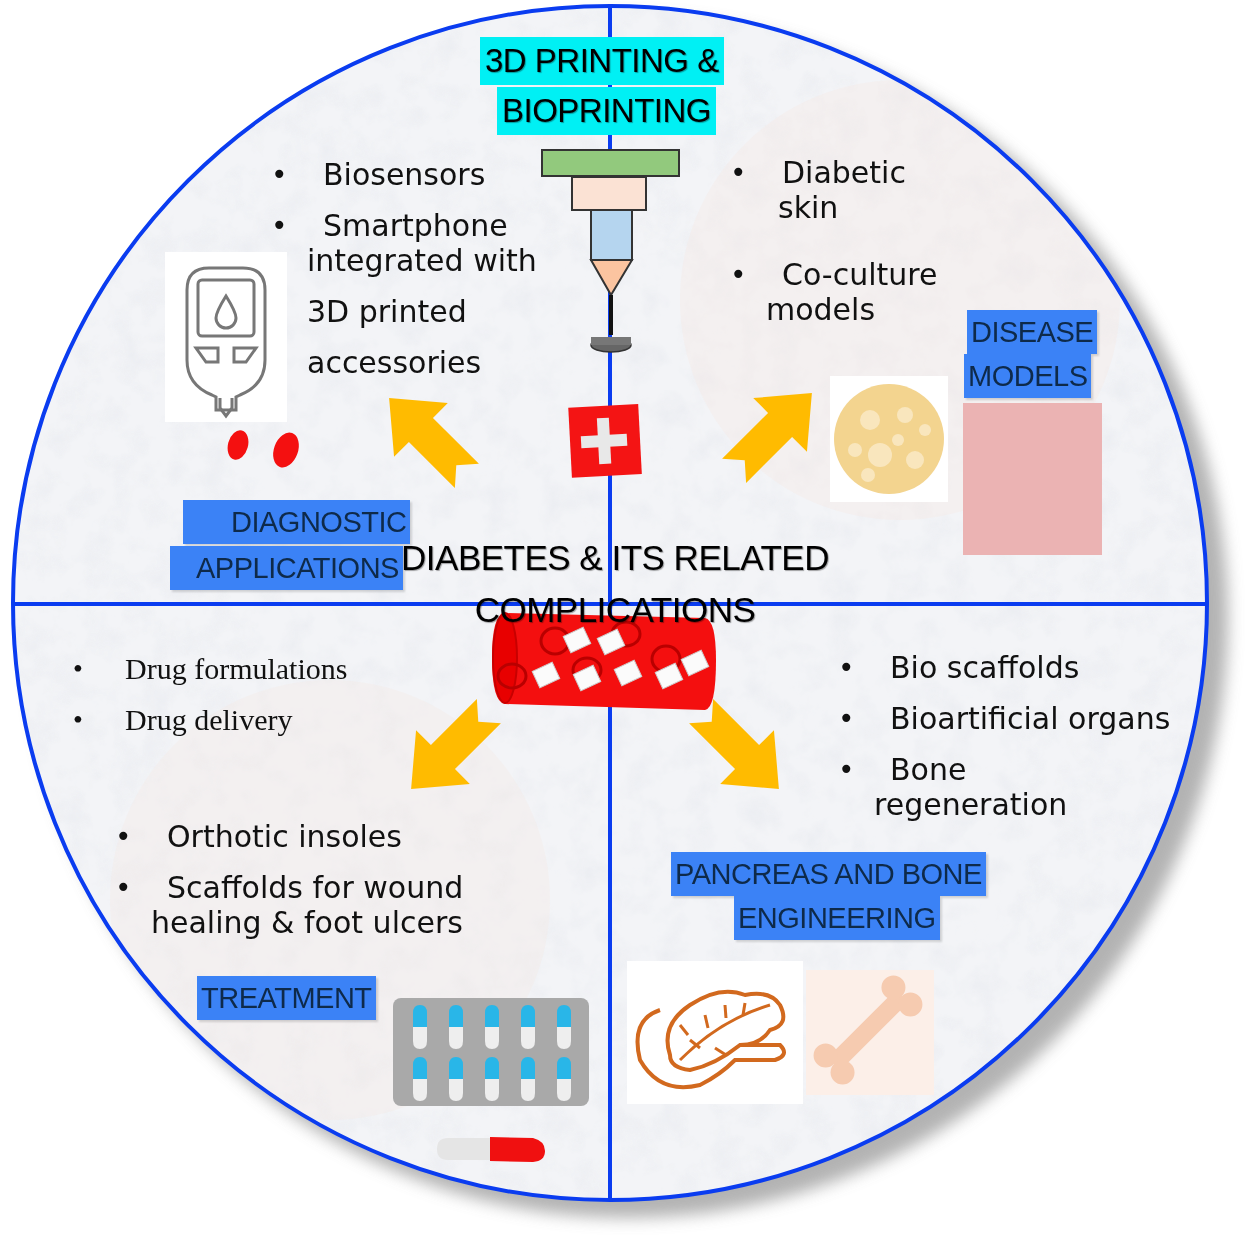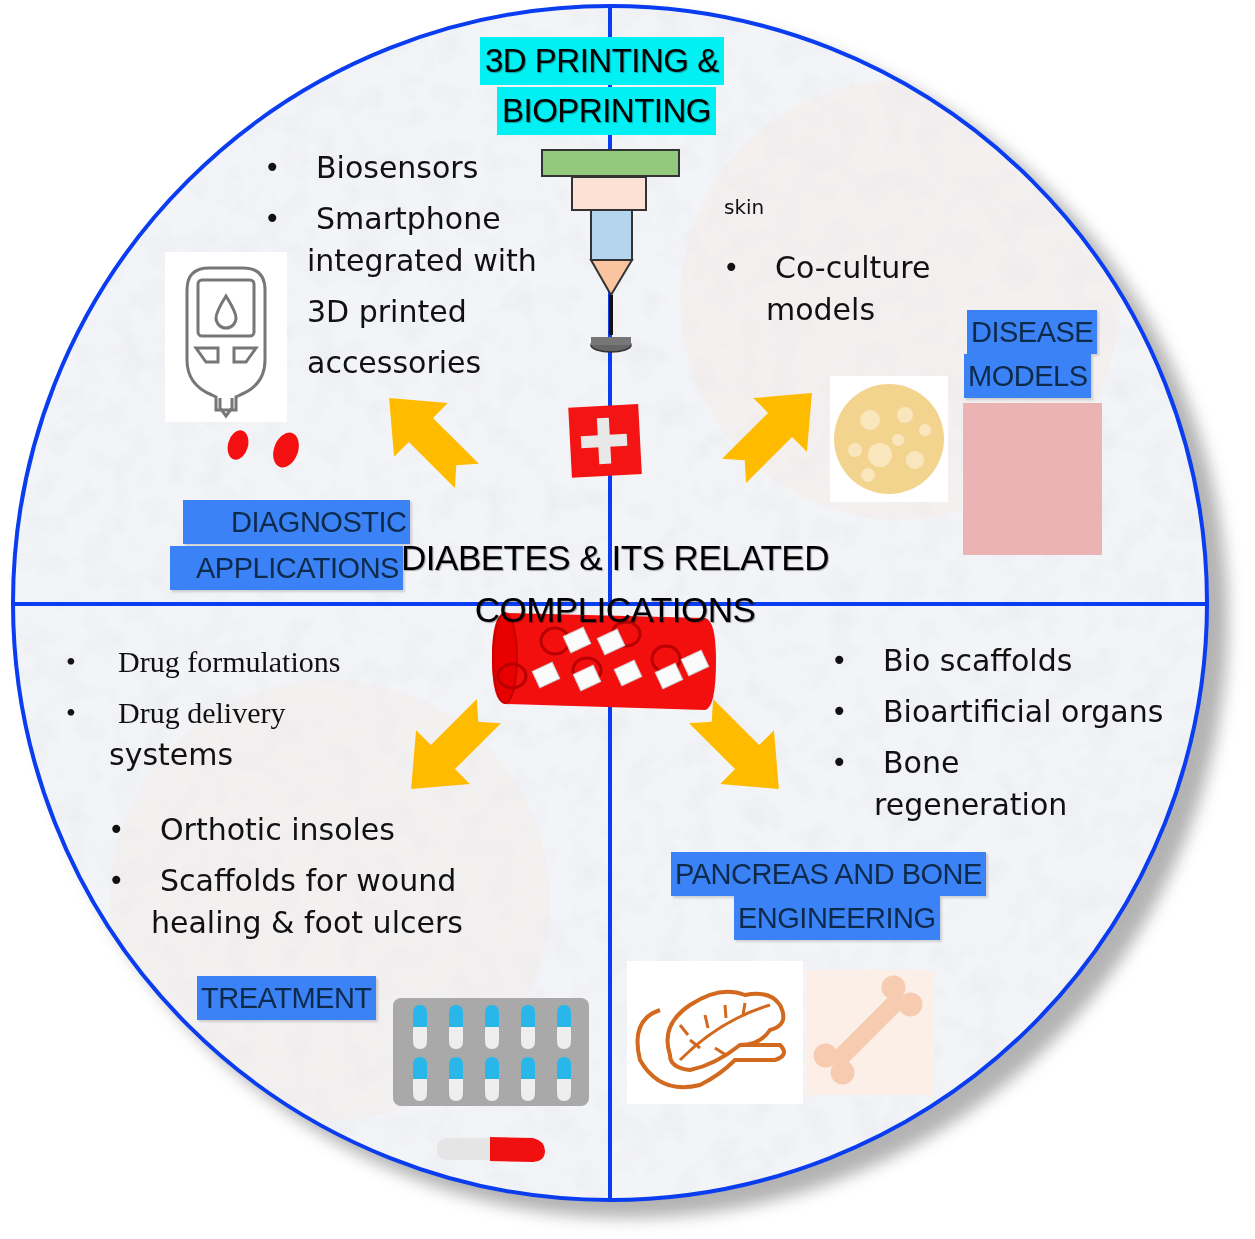--- a/index.html
+++ b/index.html
@@ -7,21 +7,21 @@
            font-family: "Liberation Sans", "DejaVu Sans", sans-serif; color: #000; }
     #stage { position: absolute; left: 0; top: 0; width: 1255px; height: 1239px; }
     .abs { position: absolute; }
     .label-box { position: absolute; background: #3b82f6; color: #0e2a4a;
                  font-family: "Liberation Sans", sans-serif; font-size: 29px; line-height: 44px;
                  padding: 0 4px; letter-spacing: -0.5px; white-space: nowrap; box-shadow: 2px 2px 2px rgba(0,0,0,0.15); }
     .title-box { position: absolute; background: #00f0f4; color: #000;
                  font-family: "Liberation Sans", sans-serif; font-size: 33px; line-height: 48px;
                  padding: 0 5px; white-space: nowrap; letter-spacing: -0.5px;
                  text-shadow: 1px 1px 1px rgba(0,0,0,0.35); }
-    ul.blist { position: absolute; margin: 9px; padding: 0; list-style: none;
+    ul.blist { position: absolute; margin: 16px; padding: 0; list-style: none;
                font-family: "DejaVu Sans", sans-serif; font-size: 30px; line-height: 51px; color: #111; }
     ul.blist li { position: relative; padding-left: 52px; }
     ul.blist li::before { content: "\2022"; position: absolute; left: 0; top: 0; font-size: 28px; }
     .center-text { position: absolute; left: 380px; top: 500px; width: 470px; text-align: center;
                    font-family: "Liberation Sans", sans-serif; font-size: 35px; line-height: 52px;
                    letter-spacing: -0.5px; text-shadow: 1px 1px 1px rgba(0,0,0,0.35); margin-top: 32px; }
   </style>
 </head>
 <body>
 
@@ -218,41 +218,43 @@
   <ul class="blist" style="left:255px;top:133px;">
     <li>Biosensors</li>
     <li>Smartphone</li>
   </ul>
   <div class="abs" style="left:307px;top:235px;font-family:'DejaVu Sans',sans-serif;font-size:30px;line-height:51px;color:#111;">
     <div>integrated with</div>
     <div>3D printed</div>
     <div>accessories</div>
   </div>
 
-  <div class="abs" style="left:724px;top:182px;font-family:'DejaVu Sans',sans-serif;font-size:20px;line-height:51px;color:#111;">skin</div>
+  <ul class="blist" style="left:714px;top:131px;">
+    <li>Diabetic</li>
+  </ul>
+  <div class="abs" style="left:778px;top:182px;font-family:'DejaVu Sans',sans-serif;font-size:30px;line-height:51px;color:#111;">skin</div>
   <ul class="blist" style="left:714px;top:233px;">
     <li>Co-culture</li>
   </ul>
   <div class="abs" style="left:766px;top:284px;font-family:'DejaVu Sans',sans-serif;font-size:30px;line-height:51px;color:#111;">models</div>
 
   <div class="label-box" style="left:967px;top:310px;">DISEASE</div>
   <div class="label-box" style="left:964px;top:354px;">MODELS</div>
   <div class="label-box" style="left:183px;top:500px;padding-left:48px;">DIAGNOSTIC</div>
   <div class="label-box" style="left:170px;top:546px;padding-left:26px;">APPLICATIONS</div>
 
   <div class="center-text">
     <div>DIABETES &amp; ITS RELATED</div>
     <div>COMPLICATIONS</div>
   </div>
 
   <ul class="blist" style="left:57px;top:627px;font-family:Liberation Serif, serif;">
     <li>Drug formulations</li>
     <li>Drug delivery</li>
   </ul>
-  <div class="abs" style="left:109px;top:729px;font-family:'DejaVu Sans',sans-serif;font-size:30px;line-height:51px;color:#111;">systems</div>
   <ul class="blist" style="left:99px;top:795px;">
     <li>Orthotic insoles</li>
     <li>Scaffolds for wound</li>
   </ul>
   <div class="abs" style="left:151px;top:897px;font-family:'DejaVu Sans',sans-serif;font-size:30px;line-height:51px;color:#111;">healing &amp; foot ulcers</div>
 
   <div class="label-box" style="left:197px;top:976px;">TREATMENT</div>
 
   <ul class="blist" style="left:822px;top:626px;">
     <li>Bio scaffolds</li>

